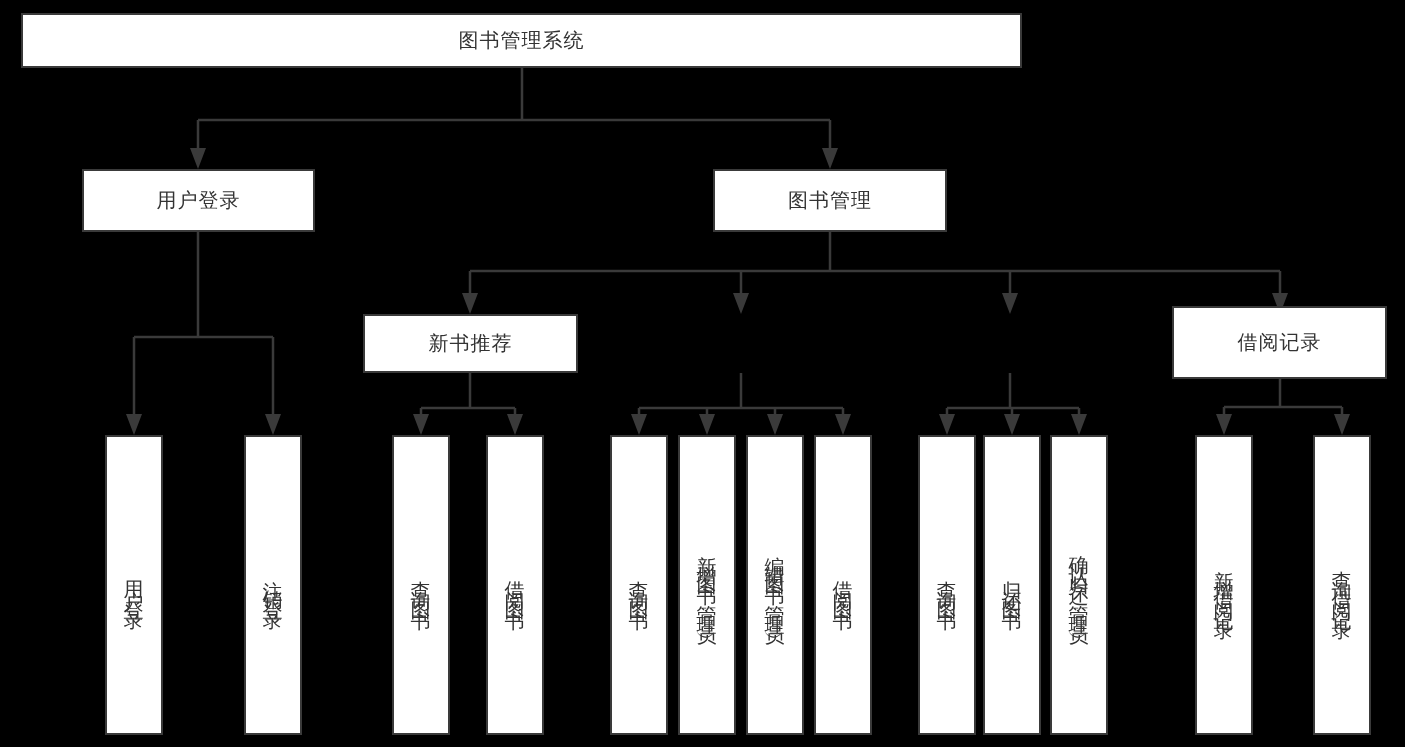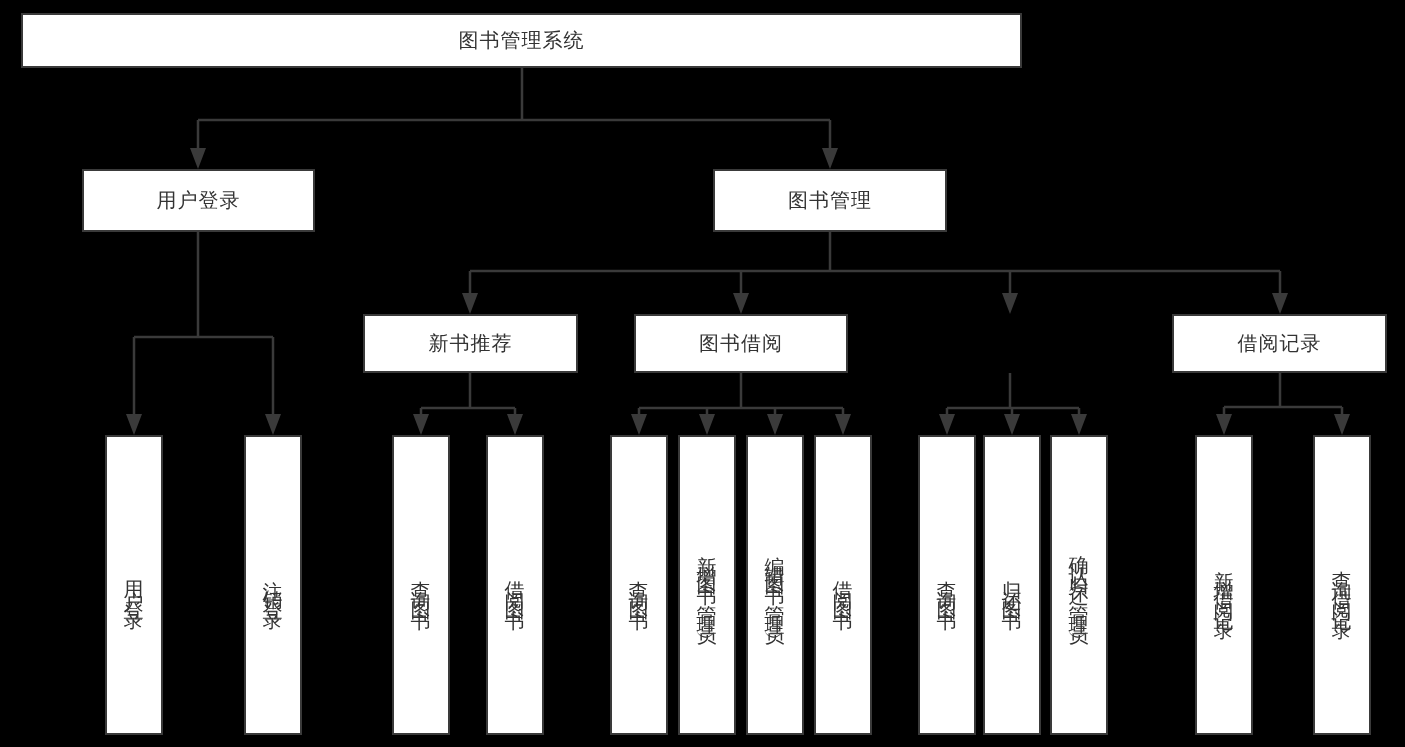--- a/index.html
+++ b/index.html
@@ -101,22 +101,21 @@
          M1224 435 L1216 414 L1232 414 Z
          M1342 435 L1334 414 L1350 414 Z"></path>
   </svg>
 
   <div class="node hbox" style="left:21px; top:13px; width:1001px; height:55px;">图书管理系统</div>
 
   <div class="node hbox" style="left:82px; top:169px; width:233px; height:63px;">用户登录</div>
   <div class="node hbox" style="left:363px; top:314px; width:215px; height:59px;">新书推荐</div>
 
   <div class="node hbox" style="left:713px; top:169px; width:234px; height:63px;">图书管理</div>
-  <div class="node hbox" style="left:634px; top:314px; width:214px; height:59px;">图书借阅</div>
-  <div class="node hbox" style="left:1172px; top:314px; width:215px; height:59px;">借阅记录</div>
+  <div class="node hbox" style="left:1172px; top:306px; width:215px; height:73px;">借阅记录</div>
 
   <div class="node vbox" style="left:105px; top:435px; width:58px; height:300px;">用户登录</div>
   <div class="node vbox" style="left:244px; top:435px; width:58px; height:300px;">注销登录</div>
 
   <div class="node vbox" style="left:392px; top:435px; width:58px; height:300px;">查询图书</div>
   <div class="node vbox" style="left:486px; top:435px; width:58px; height:300px;">借阅图书</div>
 
   <div class="node vbox" style="left:610px; top:435px; width:58px; height:300px;">查询图书</div>
   <div class="node vbox" style="left:678px; top:435px; width:58px; height:300px;">新增图书（管理员）</div>
   <div class="node vbox" style="left:746px; top:435px; width:58px; height:300px;">编辑图书（管理员）</div>

